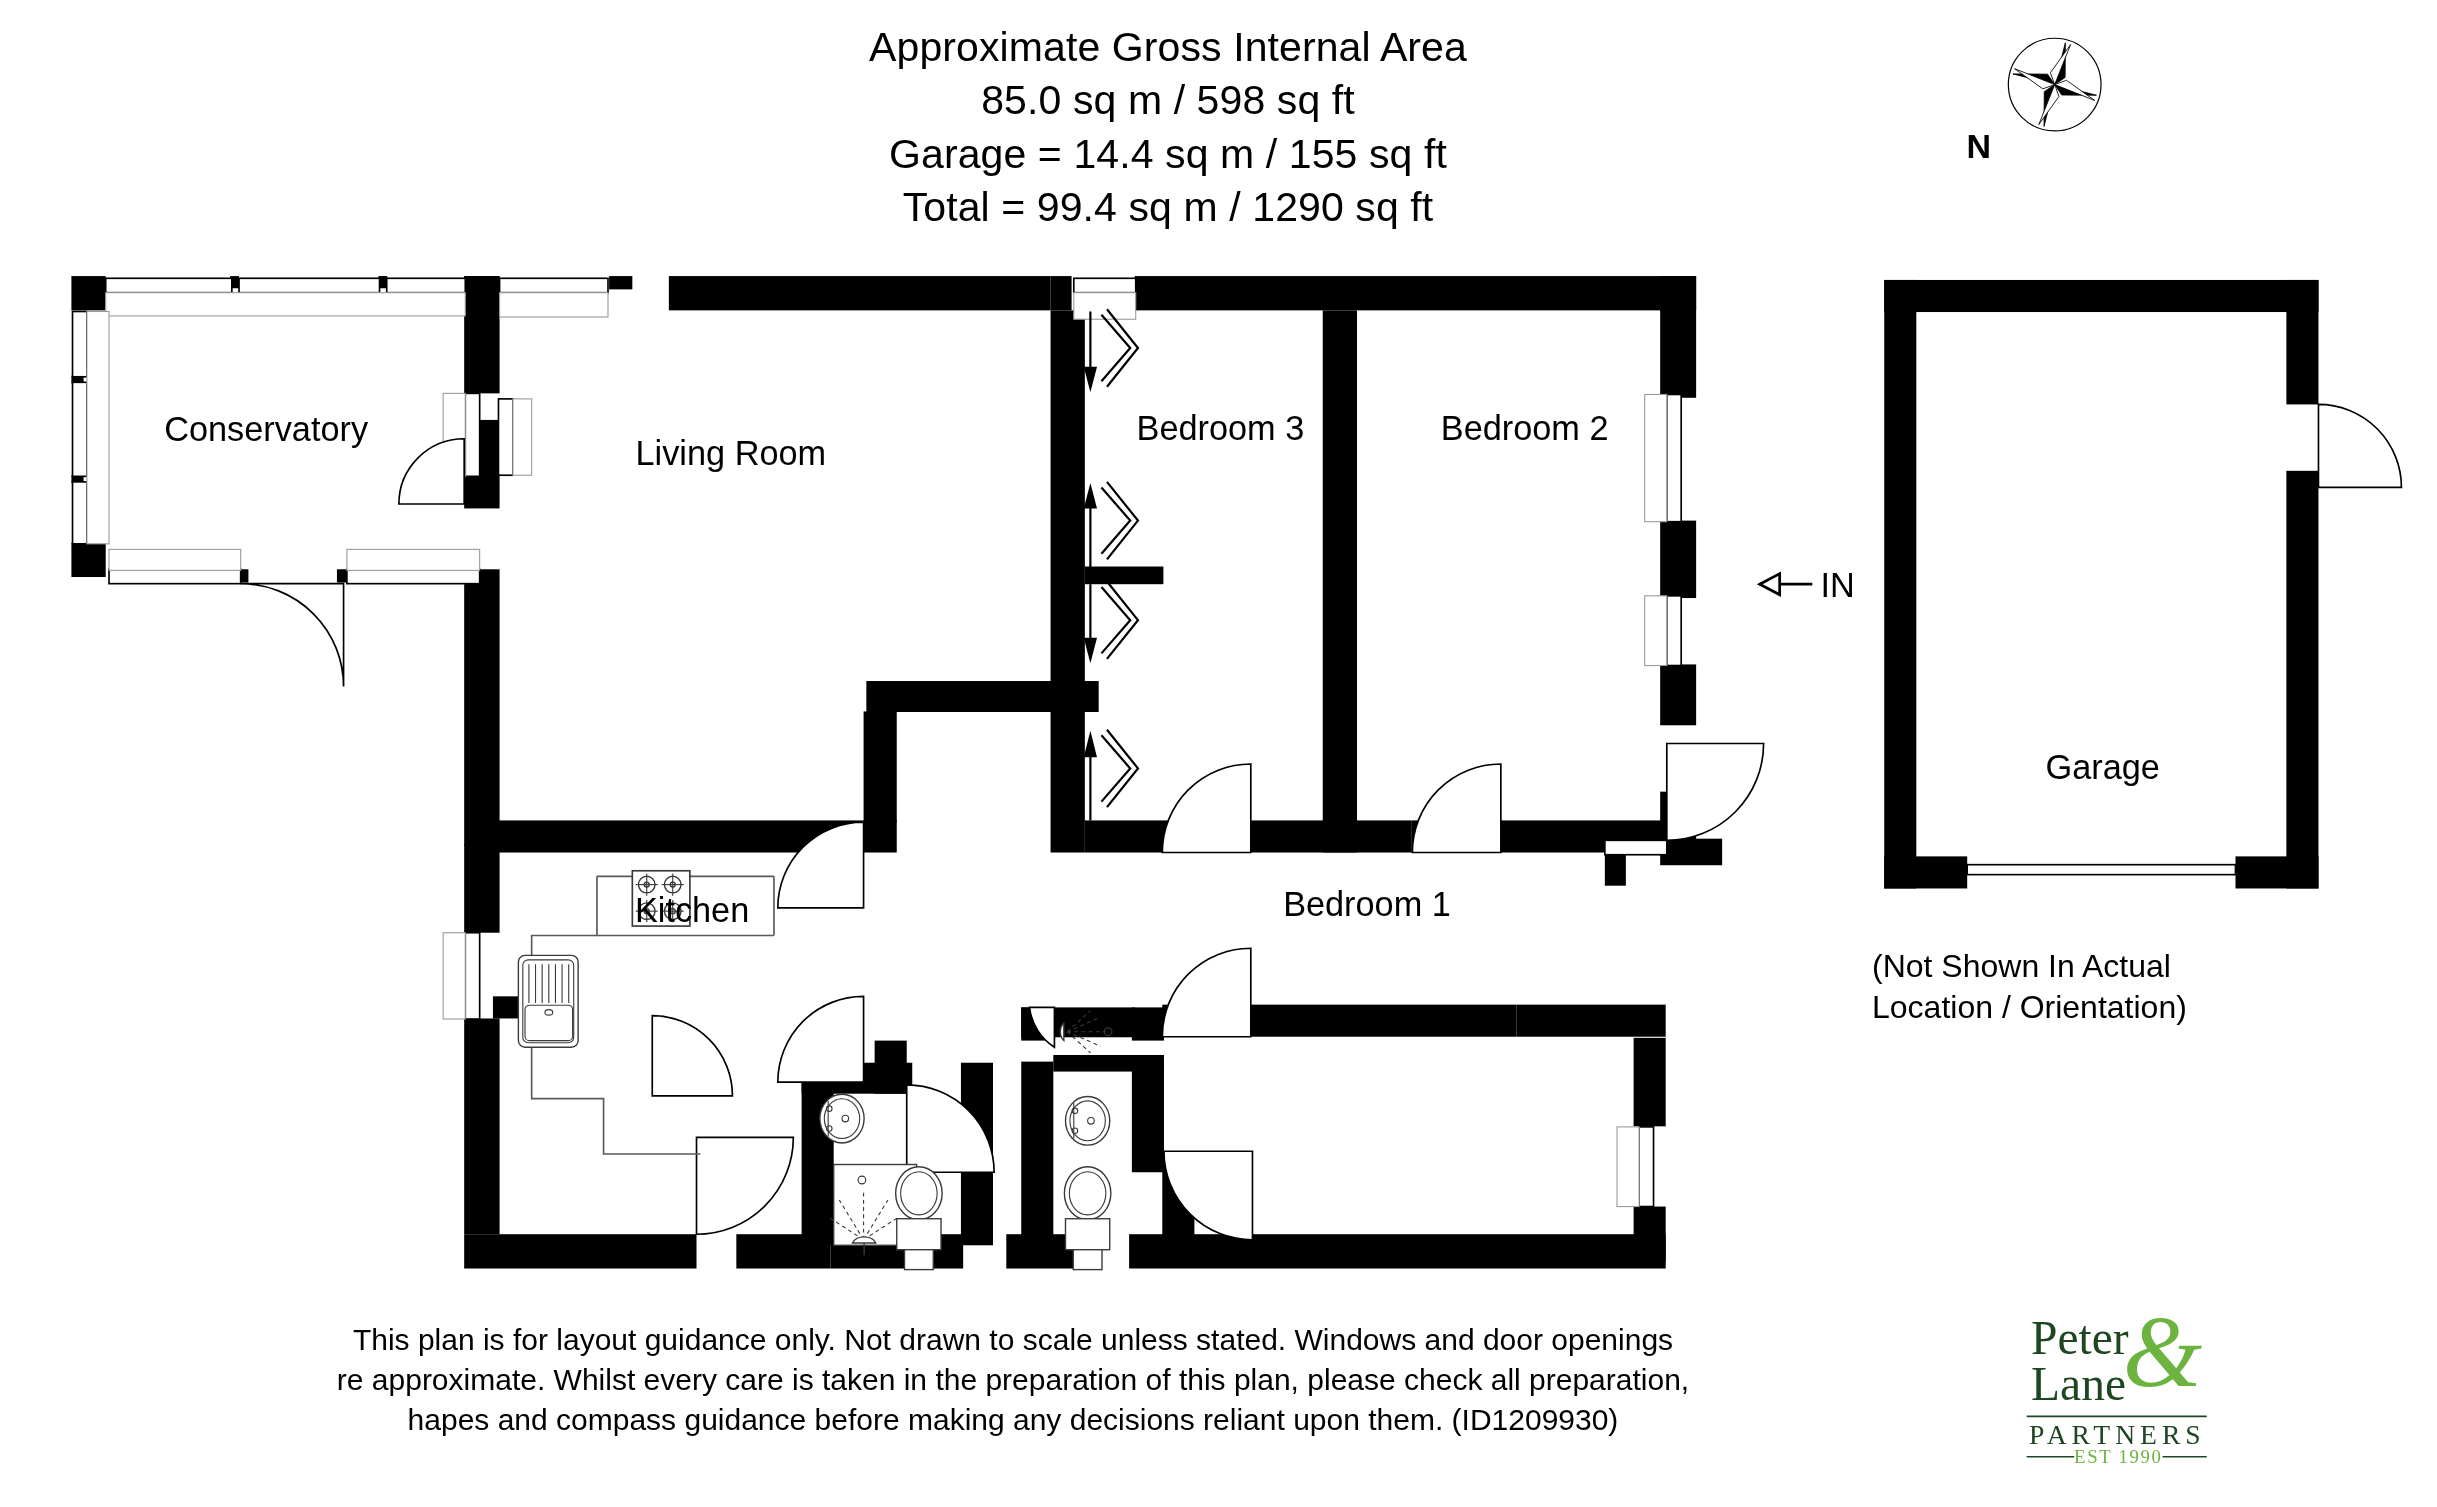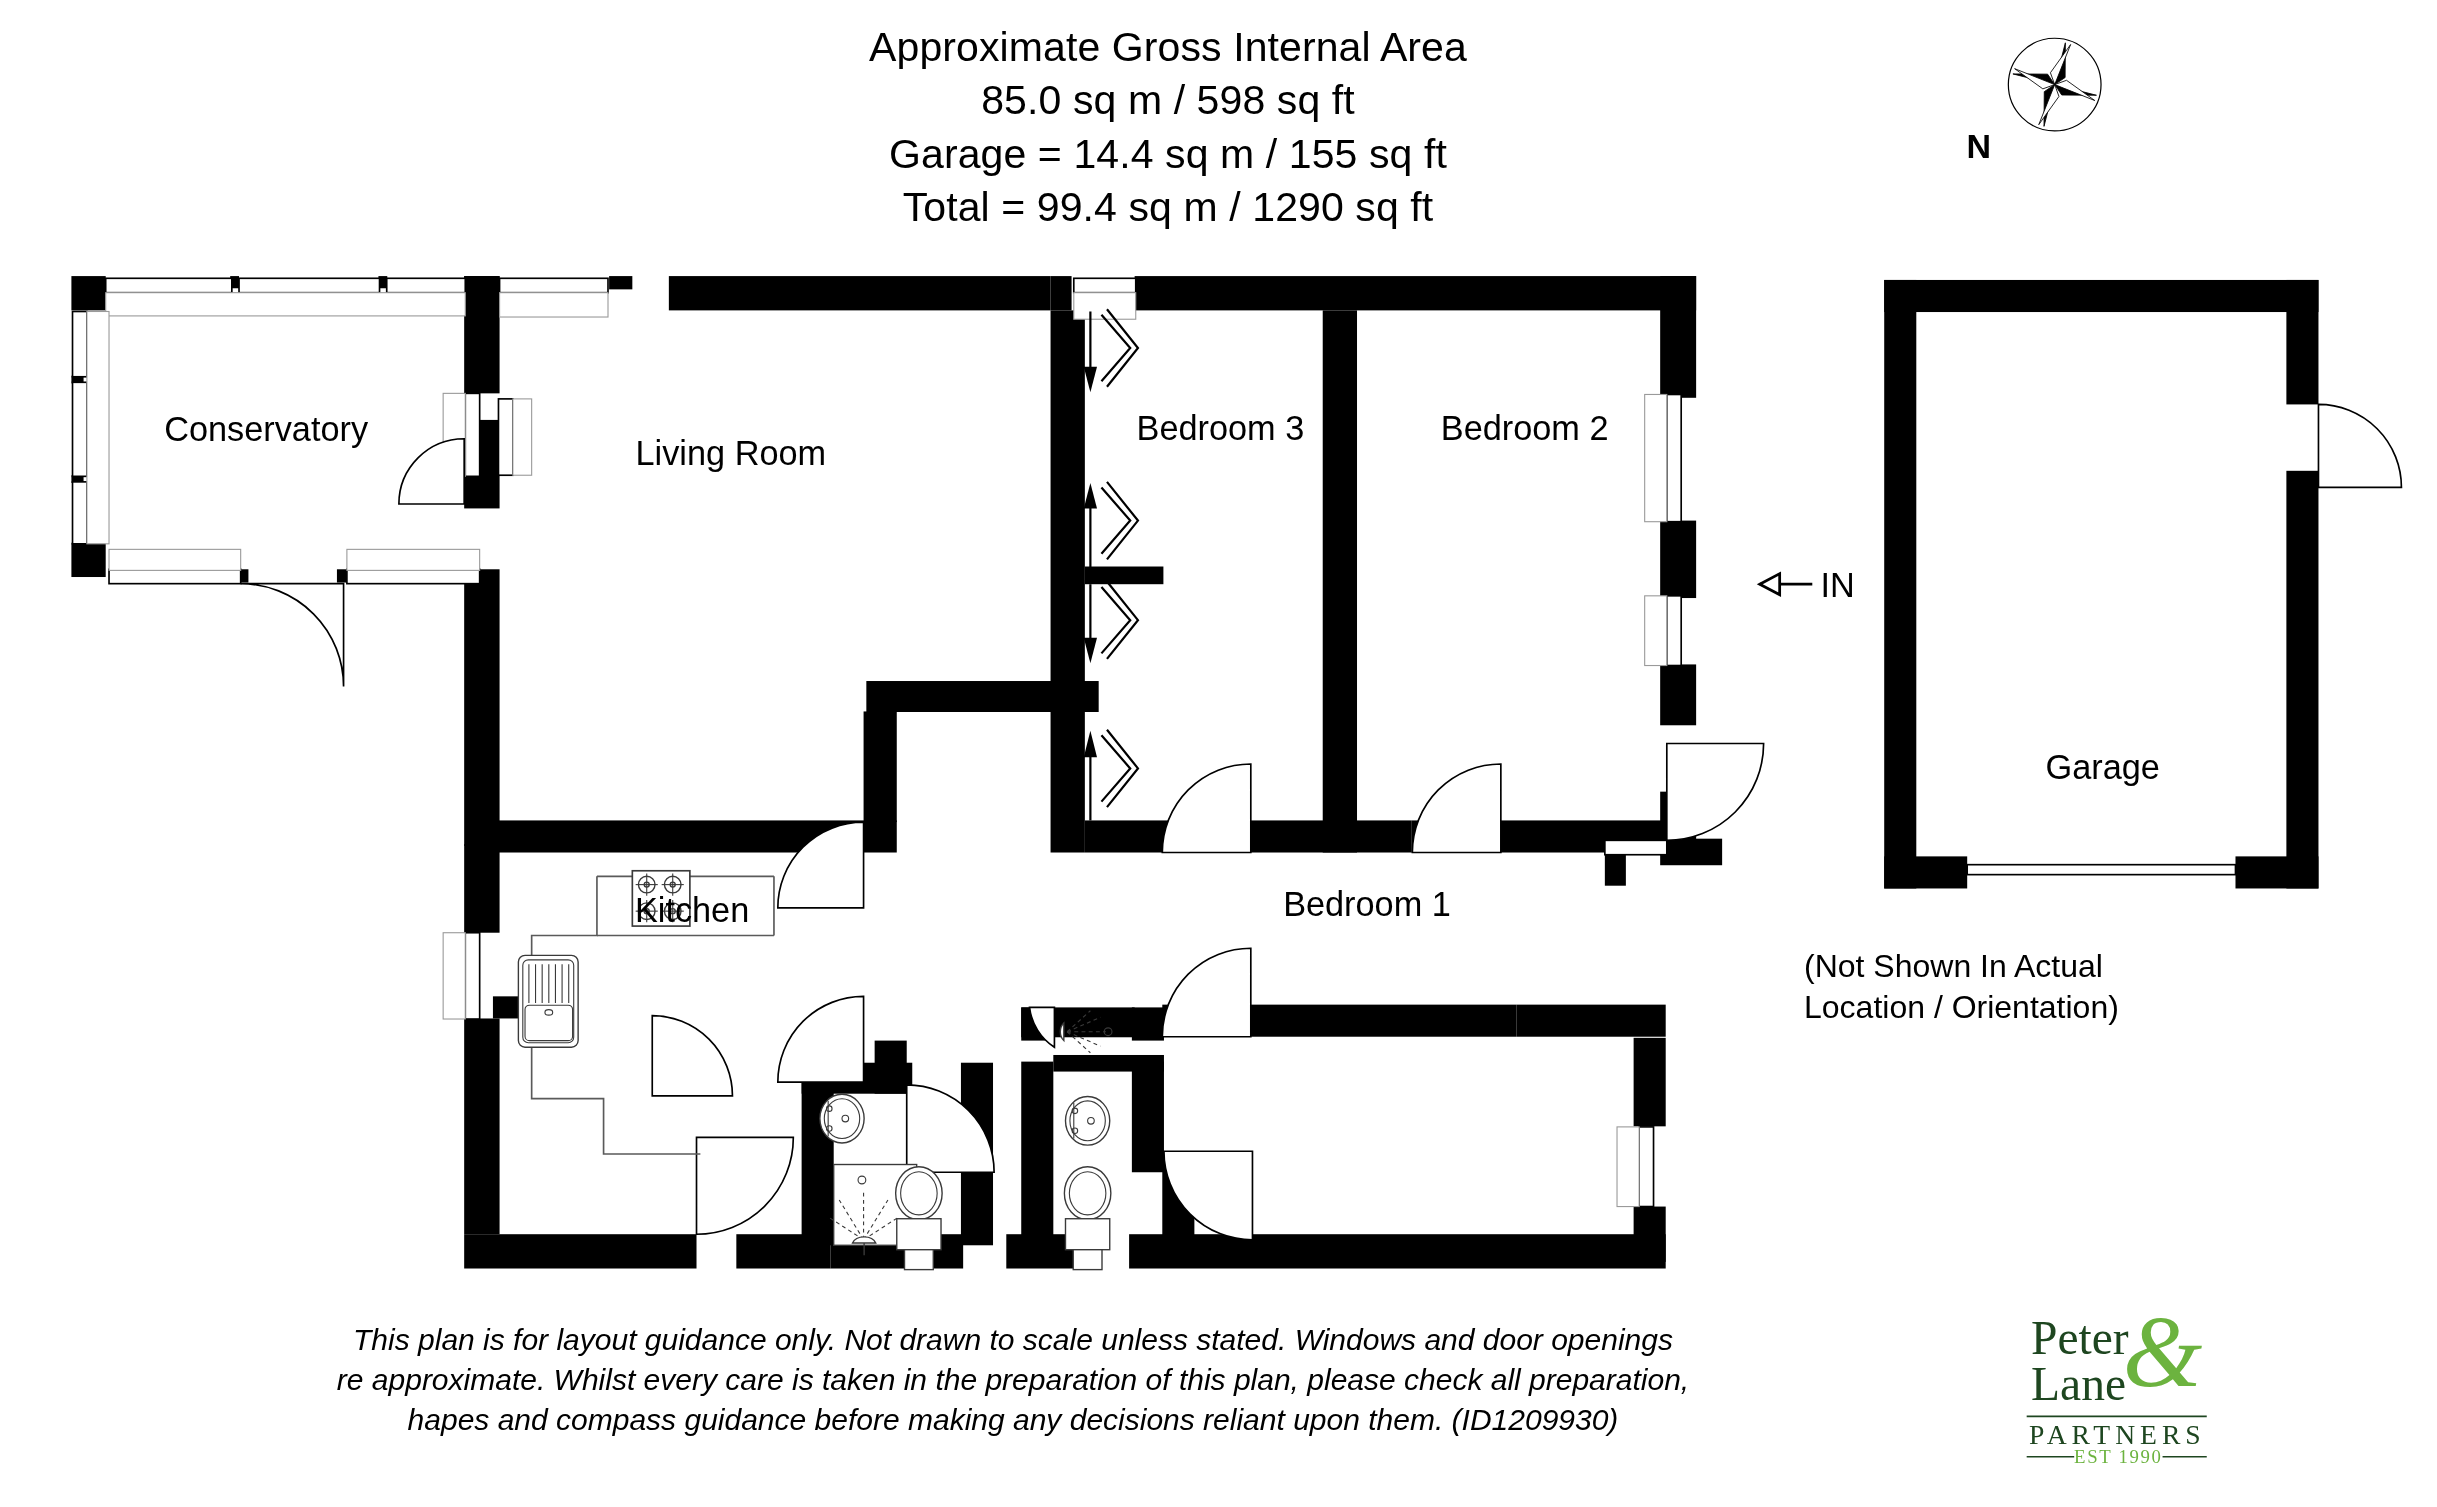--- a/index.html
+++ b/index.html
@@ -54,40 +54,39 @@
     position: absolute;
     left: 0px;
     top: 244px;
     width: 2210px;
     height: 1040px;
   }
 
   
   #garage-note {
     position: absolute;
-    left: 1804px;
+    left: 1872px;
     top: 946px;
     width: 398px;
     text-align: left;
     line-height: 1.28;
   }
   #garage-note .line {
     font-size: 32px;
     white-space: nowrap;
   }
 
   
   #disclaimer {
     position: absolute;
     left: 266px;
     top: 1320px;
     width: 1494px;
     text-align: center;
     line-height: 1.34;
-    font-style: italic;
   }
   #disclaimer .line {
     font-size: 30px;
     white-space: nowrap;
   }
 
   
   #logo {
     position: absolute;
     left: 2009px;

